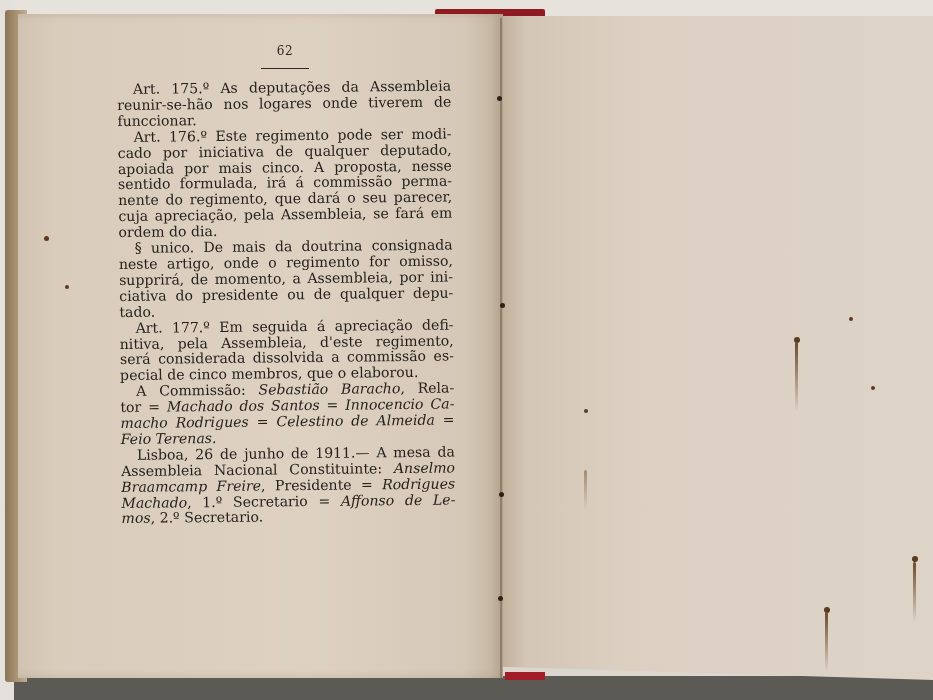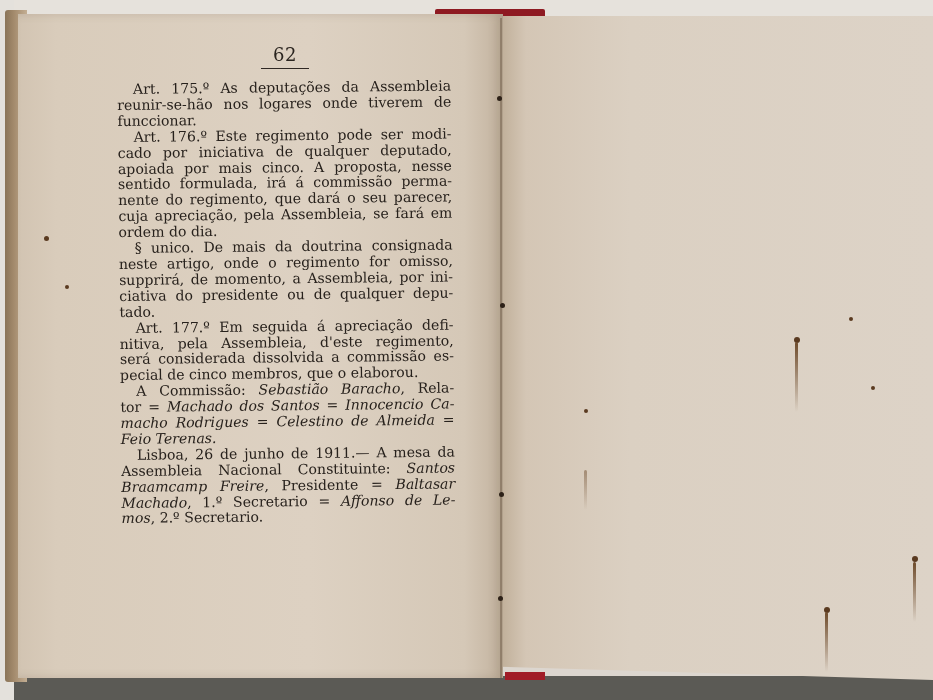--- a/index.html
+++ b/index.html
@@ -38,21 +38,21 @@
     .spine-line {
       position:absolute; left:500px; top:18px; width:2px; height:660px;
       background:rgba(80,60,40,0.35);
     }
     .stitch { position:absolute; width:5px; height:5px; border-radius:50%; background:#2d2118; }
     .stain { position:absolute; width:3px; background:linear-gradient(#6e4b2b,rgba(130,90,50,0)); border-radius:2px; }
     .dot { position:absolute; width:6px; height:6px; border-radius:50%; background:#5a3a20; }
 
     .page-number {
       position:absolute; left:258px; top:44px; width:54px; text-align:center;
-      font-size:18px; color:#2a241f; letter-spacing:0.5px;
+      font-size:12px; color:#2a241f; letter-spacing:0.5px;
     }
     .page-rule {
       position:absolute; left:261px; top:68px; width:48px; height:1px; background:#2f2823;
     }
     .text-block {
       position:absolute; left:117px; top:82px; width:334px;
       color:#27211c; font-size:14.1px; line-height:15.9px;
       text-align:justify;
       transform: rotate(-0.6deg); transform-origin: 0 0;
     }
@@ -125,18 +125,18 @@
     <span class="line last">pecial de cinco membros, que o elaborou.</span>
   </div>
   <div>
     <span class="line ind"><span>A Commissão: </span><span class="it">Sebastião Baracho</span><span>, Rela-</span></span>
     <span class="line"><span>tor = </span><span class="it">Machado dos Santos</span><span> = </span><span class="it">Innocencio Ca-</span></span>
     <span class="line it">macho Rodrigues = Celestino de Almeida =</span>
     <span class="line last it">Feio Terenas.</span>
   </div>
   <div>
     <span class="line ind">Lisboa, 26 de junho de 1911.— A mesa da</span>
-    <span class="line"><span>Assembleia Nacional Constituinte: </span><span class="it">Santos</span></span>
-    <span class="line"><span class="it">Braamcamp Freire</span><span>, Presidente = </span><span class="it">Baltasar</span></span>
+    <span class="line"><span>Assembleia Nacional Constituinte: </span><span class="it">Anselmo</span></span>
+    <span class="line"><span class="it">Braamcamp Freire</span><span>, Presidente = </span><span class="it">Rodrigues</span></span>
     <span class="line"><span class="it">Machado</span><span>, 1.º Secretario = </span><span class="it">Affonso de Le-</span></span>
     <span class="line last"><span class="it">mos</span><span>, 2.º Secretario.</span></span>
   </div>
 </div>
 
 </body></html>

